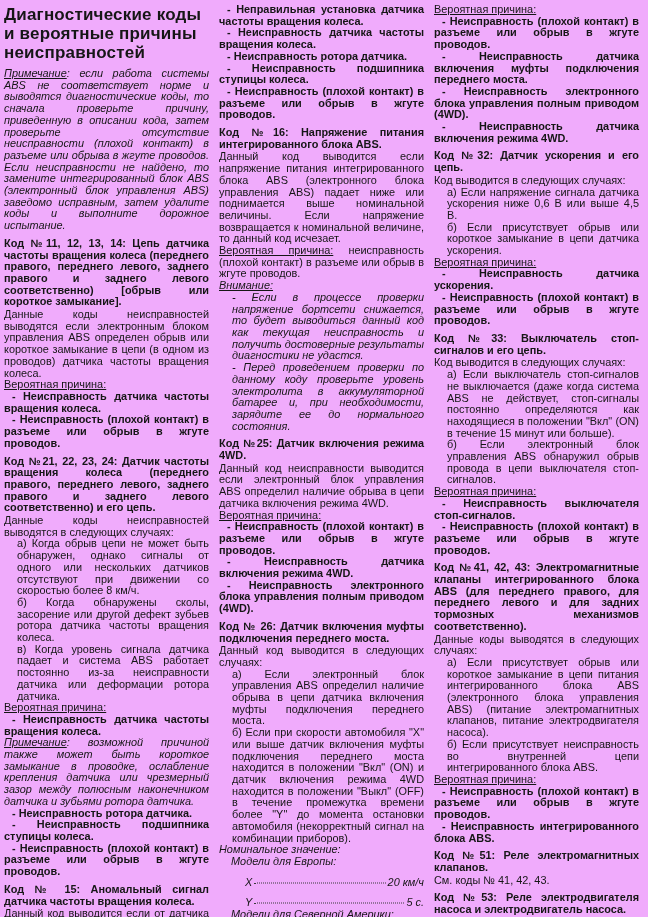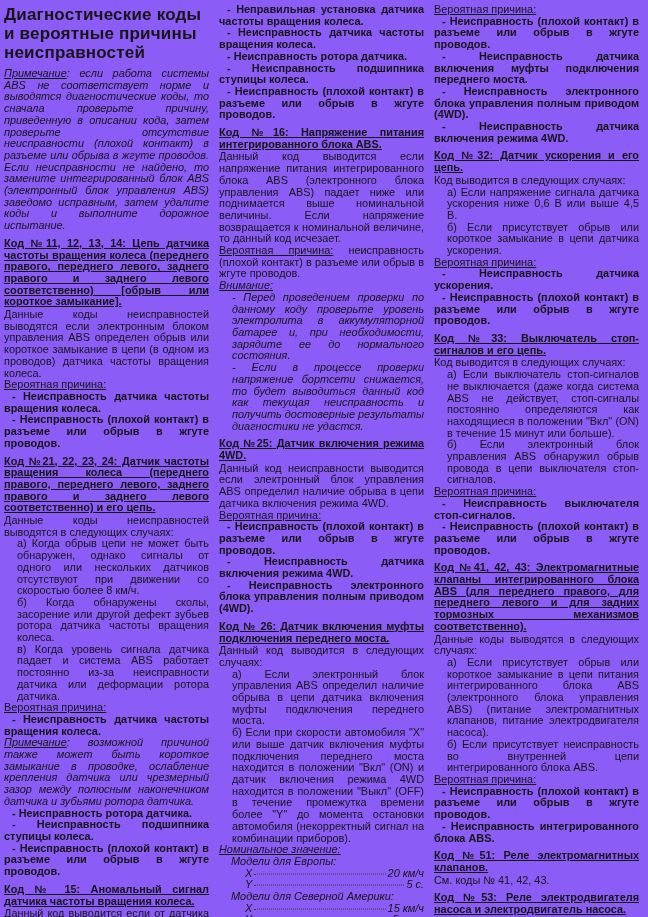--- a/index.html
+++ b/index.html
@@ -1,41 +1,41 @@
 <!DOCTYPE html>
 <html><head>
 <meta charset="utf-8">
 <style>
   html,body{margin:0;padding:0;background:#e8e8e8;}
   .page{
-    width:648px;height:917px;box-sizing:border-box;background:#8b5cf6;
+    width:648px;height:917px;box-sizing:border-box;background:#f0abfc;
     color:#161616;font-family:"Liberation Sans",sans-serif;
     font-size:10.9px;line-height:11.7px;
     display:flex;gap:10px;padding:4px 3px 2px 4px;overflow:hidden;
   }
   .col{flex:0 0 205px;width:205px;text-align:justify;}
   .h1block{
     font-size:17px;line-height:19px;font-weight:bold;text-align:left;
     margin:1px 0 6px 0;letter-spacing:.2px;
   }
-  .codeh{font-weight:bold;margin:6px 0 1px 0;text-decoration:underline;}
+  .codeh{font-weight:bold;margin:6px 0 1px 0;}
   .para{margin:0;}
   .cause{text-decoration:underline;}
   .causep .lead{text-decoration:underline;}
   .item{text-indent:8px;font-weight:bold;}
   .alpha{padding-left:13px;}
   .note{font-style:italic;}
   .note .lead{text-decoration:underline;}
   .attn{font-style:italic;text-decoration:underline;}
   .iitem{font-style:italic;padding-left:13px;}
-  .nom{font-style:italic;text-decoration:underline;text-align:left;}
+  .nom{font-style:italic;text-align:left;}
   .model{font-style:italic;padding-left:12px;text-align:left;}
   .leader{font-style:italic;display:flex;align-items:baseline;padding-left:26px;}
   .leader .dots{flex:1 1 auto;border-bottom:1.5px dotted #3a3a3a;margin:0 2px;transform:translateY(-2.5px);min-width:10px;}
-  .leader .val{white-space:nowrap;}
+  .leader .val{white-space:nowrap;margin-top:9px;}
 </style>
 </head>
 <body>
 
 <div class="page">
   <div class="col">
       <div class="h1block">Диагностические коды и вероятные причины неисправностей</div>
       <div class="note"><span class="lead">Примечание</span><span>: если работа системы ABS не соответствует норме и выводятся диагностические коды, то сначала проверьте причину, приведенную в описании кода, затем проверьте отсутствие неисправности (плохой контакт) в разъеме или обрыва в жгуте проводов. Если неисправности не найдено, то замените интегрированный блок ABS (электронный блок управления ABS) заведомо исправным, затем удалите коды и выполните дорожное испытание.</span></div>
       <div class="codeh">Код №11, 12, 13, 14: Цепь датчика частоты вращения колеса (переднего правого, переднего левого, заднего правого и заднего левого соответственно) [обрыв или короткое замыкание].</div>
       <div class="para">Данные коды неисправностей выводятся если электронным блоком управления ABS определен обрыв или короткое замыкание в цепи (в одном из проводов) датчика частоты вращения колеса.</div>
@@ -59,22 +59,22 @@
   <div class="col">
       <div class="item">- Неправильная установка датчика частоты вращения колеса.</div>
       <div class="item">- Неисправность датчика частоты вращения колеса.</div>
       <div class="item">- Неисправность ротора датчика.</div>
       <div class="item">- Неисправность подшипника ступицы колеса.</div>
       <div class="item">- Неисправность (плохой контакт) в разъеме или обрыв в жгуте проводов.</div>
       <div class="codeh">Код №16: Напряжение питания интегрированного блока ABS.</div>
       <div class="para">Данный код выводится если напряжение питания интегрированного блока ABS (электронного блока управления ABS) падает ниже или поднимается выше номинальной величины. Если напряжение возвращается к номинальной величине, то данный код исчезает.</div>
       <div class="causep para"><span class="lead">Вероятная причина:</span><span> неисправность (плохой контакт) в разъеме или обрыв в жгуте проводов.</span></div>
       <div class="attn">Внимание:</div>
+      <div class="iitem">- Если в процессе проверки напряжение бортсети снижается, то будет выводиться данный код как текущая неисправность и получить достоверные результаты диагностики не удастся.</div>
       <div class="iitem">- Перед проведением проверки по данному коду проверьте уровень электролита в аккумуляторной батарее и, при необходимости, зарядите ее до нормального состояния.</div>
-      <div class="iitem">- Если в процессе проверки напряжение бортсети снижается, то будет выводиться данный код как текущая неисправность и получить достоверные результаты диагностики не удастся.</div>
       <div class="codeh">Код №25: Датчик включения режима 4WD.</div>
       <div class="para">Данный код неисправности выводится если электронный блок управления ABS определил наличие обрыва в цепи датчика включения режима 4WD.</div>
       <div class="cause">Вероятная причина:</div>
       <div class="item">- Неисправность (плохой контакт) в разъеме или обрыв в жгуте проводов.</div>
       <div class="item">- Неисправность датчика включения режима 4WD.</div>
       <div class="item">- Неисправность электронного блока управления полным приводом (4WD).</div>
       <div class="codeh">Код № 26: Датчик включения муфты подключения переднего моста.</div>
       <div class="para">Данный код выводится в следующих случаях:</div>
       <div class="alpha">а) Если электронный блок управления ABS определил наличие обрыва в цепи датчика включения муфты подключения переднего моста.</div>
       <div class="alpha">б) Если при скорости автомобиля "Х" или выше датчик включения муфты подключения переднего моста находится в положении "Вкл" (ON) и датчик включения режима 4WD находится в положении "Выкл" (OFF) в течение промежутка времени более "Y" до момента остановки автомобиля (некорректный сигнал на комбинации приборов).</div>

